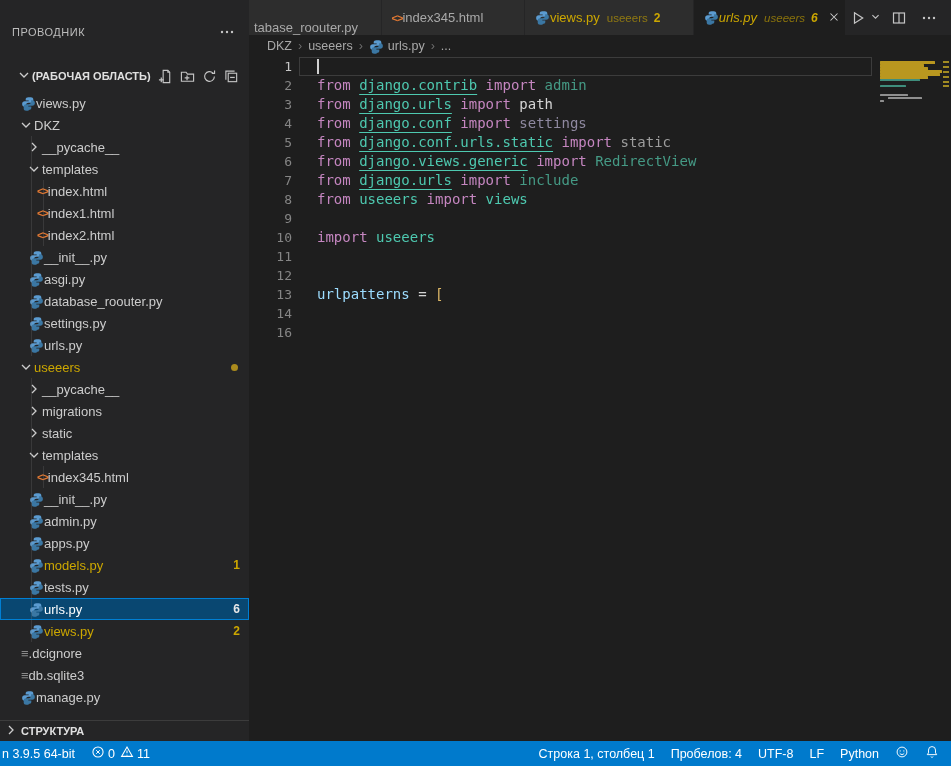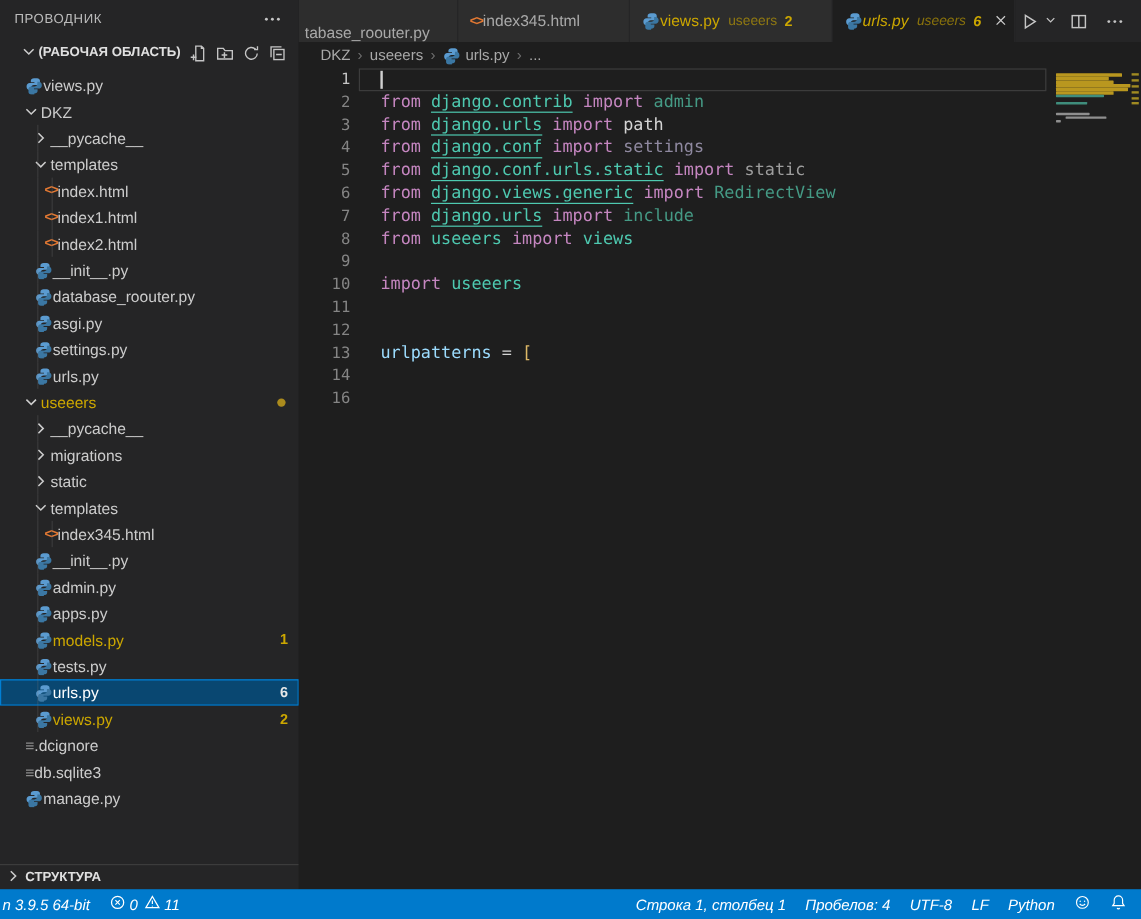--- a/index.html
+++ b/index.html
@@ -2,21 +2,21 @@
 <html><head>
 <meta charset="utf-8">
 <style>
   html,body{margin:0;padding:0;background:#1e1e1e;}
   body{width:951px;height:766px;overflow:hidden;font-family:"Liberation Sans",sans-serif;
        font-size:13px;color:#cccccc;-webkit-font-smoothing:antialiased;}
   .win{position:relative;width:951px;height:766px;background:#1e1e1e;}
 
   
   .sidebar{position:absolute;left:0;top:0;width:249px;bottom:25px;background:#252526;overflow:hidden;}
-  .sb-title-row{height:32px;display:flex;align-items:center;padding:0 12px;}
+  .sb-title-row{height:32px;display:flex;align-items:center;padding:16px 12px;}
   .sb-title{font-size:11px;letter-spacing:.5px;color:#bcbcbc;margin-right:auto;}
   .icon-btn{width:20px;height:20px;display:flex;align-items:center;justify-content:center;border-radius:4px;}
   .sb-section{height:24px;display:flex;align-items:center;font-weight:bold;font-size:11px;color:#e0e0e0;padding-left:16px;}
   .sb-section-label{white-space:nowrap;overflow:hidden;margin-right:4px;}
   .sb-actions{display:flex;align-items:center;margin-left:auto;padding-right:8px;gap:2px;}
   .tree{padding-top:4px;position:relative;}
   .trow{height:22px;display:flex;align-items:center;position:relative;cursor:pointer;}
   .trow .chev{width:16px;height:16px;flex:0 0 16px;display:flex;align-items:center;justify-content:center;}
   .trow .lbl{white-space:nowrap;color:#cccccc;}
   .trow.warn .lbl{color:#cca700;}
@@ -75,21 +75,21 @@
   .mrow{position:absolute;border-radius:0.5px;}
   .mrow.warn{background:#b9971f;height:3px;}
   .mrow.teal{background:#3f8d7c;height:2px;}
   .mrow.gray{background:#8f8f8f;height:2px;}
   .ruler{position:absolute;top:0;right:0;width:9px;bottom:0;}
   .rmark{position:absolute;left:1px;width:6px;height:2px;background:#a08a22;}
 
   
   .statusbar{position:absolute;left:0;right:0;bottom:0;height:25px;background:#007acc;color:#ffffff;
              display:flex;align-items:center;font-size:12.5px;}
-  .st-item{padding:0 8px;display:flex;align-items:center;gap:5px;height:100%;cursor:pointer;font-style:italic;}
+  .st-item{padding:0 8px;display:flex;align-items:center;gap:5px;height:100%;cursor:pointer;}
   .st-item.first{padding-left:2px;}
   .st-right{margin-left:auto;display:flex;align-items:center;height:100%;}
   .st-num{margin-left:-2px;}
 </style>
 </head>
 <body>
 
 <div class="win">
 
   <aside class="sidebar">
@@ -208,31 +208,31 @@
           <span class="lbl">__init__.py</span>
         </div>
         <div class="trow" style="padding-left: 29px;">
           <span class="guide" style="left: 31px;"></span>
           <span class="fic-i" style="display: inline-flex; align-items: center;">
             <svg width="15" height="15" viewBox="0 0 16 16">
               <path fill="#5b9bd0" d="M7.9 1.2c-1.8 0-2.9.8-2.9 2.1v1.6h3.2v.7H4c-1.6 0-2.8 1.1-2.8 3 0 1.9 1.1 3 2.7 3h1.3v-1.8c0-1.5 1.2-2.5 2.7-2.5h2.9c1.3 0 2.3-1 2.3-2.2V3.3c0-1.3-1.1-2.1-2.5-2.1H7.9z"></path>
               <path fill="#3b77a3" d="M8.1 14.8c1.8 0 2.9-.8 2.9-2.1v-1.6H7.8v-.7H12c1.6 0 2.8-1.1 2.8-3 0-1.9-1.1-3-2.7-3h-1.3v1.8c0 1.5-1.2 2.5-2.7 2.5H5.2c-1.3 0-2.3 1-2.3 2.2v2.7c0 1.3 1.1 2.1 2.5 2.1h2.7z"></path>
             </svg>
           </span>
+          <span class="lbl">asgi.py</span>
+        </div>
+        <div class="trow" style="padding-left: 29px;">
+          <span class="guide" style="left: 31px;"></span>
+          <span class="fic-i" style="display: inline-flex; align-items: center;">
+            <svg width="15" height="15" viewBox="0 0 16 16">
+              <path fill="#5b9bd0" d="M7.9 1.2c-1.8 0-2.9.8-2.9 2.1v1.6h3.2v.7H4c-1.6 0-2.8 1.1-2.8 3 0 1.9 1.1 3 2.7 3h1.3v-1.8c0-1.5 1.2-2.5 2.7-2.5h2.9c1.3 0 2.3-1 2.3-2.2V3.3c0-1.3-1.1-2.1-2.5-2.1H7.9z"></path>
+              <path fill="#3b77a3" d="M8.1 14.8c1.8 0 2.9-.8 2.9-2.1v-1.6H7.8v-.7H12c1.6 0 2.8-1.1 2.8-3 0-1.9-1.1-3-2.7-3h-1.3v1.8c0 1.5-1.2 2.5-2.7 2.5H5.2c-1.3 0-2.3 1-2.3 2.2v2.7c0 1.3 1.1 2.1 2.5 2.1h2.7z"></path>
+            </svg>
+          </span>
           <span class="lbl">database_roouter.py</span>
-        </div>
-        <div class="trow" style="padding-left: 29px;">
-          <span class="guide" style="left: 31px;"></span>
-          <span class="fic-i" style="display: inline-flex; align-items: center;">
-            <svg width="15" height="15" viewBox="0 0 16 16">
-              <path fill="#5b9bd0" d="M7.9 1.2c-1.8 0-2.9.8-2.9 2.1v1.6h3.2v.7H4c-1.6 0-2.8 1.1-2.8 3 0 1.9 1.1 3 2.7 3h1.3v-1.8c0-1.5 1.2-2.5 2.7-2.5h2.9c1.3 0 2.3-1 2.3-2.2V3.3c0-1.3-1.1-2.1-2.5-2.1H7.9z"></path>
-              <path fill="#3b77a3" d="M8.1 14.8c1.8 0 2.9-.8 2.9-2.1v-1.6H7.8v-.7H12c1.6 0 2.8-1.1 2.8-3 0-1.9-1.1-3-2.7-3h-1.3v1.8c0 1.5-1.2 2.5-2.7 2.5H5.2c-1.3 0-2.3 1-2.3 2.2v2.7c0 1.3 1.1 2.1 2.5 2.1h2.7z"></path>
-            </svg>
-          </span>
-          <span class="lbl">asgi.py</span>
         </div>
         <div class="trow" style="padding-left: 29px;">
           <span class="guide" style="left: 31px;"></span>
           <span class="fic-i" style="display: inline-flex; align-items: center;">
             <svg width="15" height="15" viewBox="0 0 16 16">
               <path fill="#5b9bd0" d="M7.9 1.2c-1.8 0-2.9.8-2.9 2.1v1.6h3.2v.7H4c-1.6 0-2.8 1.1-2.8 3 0 1.9 1.1 3 2.7 3h1.3v-1.8c0-1.5 1.2-2.5 2.7-2.5h2.9c1.3 0 2.3-1 2.3-2.2V3.3c0-1.3-1.1-2.1-2.5-2.1H7.9z"></path>
               <path fill="#3b77a3" d="M8.1 14.8c1.8 0 2.9-.8 2.9-2.1v-1.6H7.8v-.7H12c1.6 0 2.8-1.1 2.8-3 0-1.9-1.1-3-2.7-3h-1.3v1.8c0 1.5-1.2 2.5-2.7 2.5H5.2c-1.3 0-2.3 1-2.3 2.2v2.7c0 1.3 1.1 2.1 2.5 2.1h2.7z"></path>
             </svg>
           </span>
           <span class="lbl">settings.py</span>

